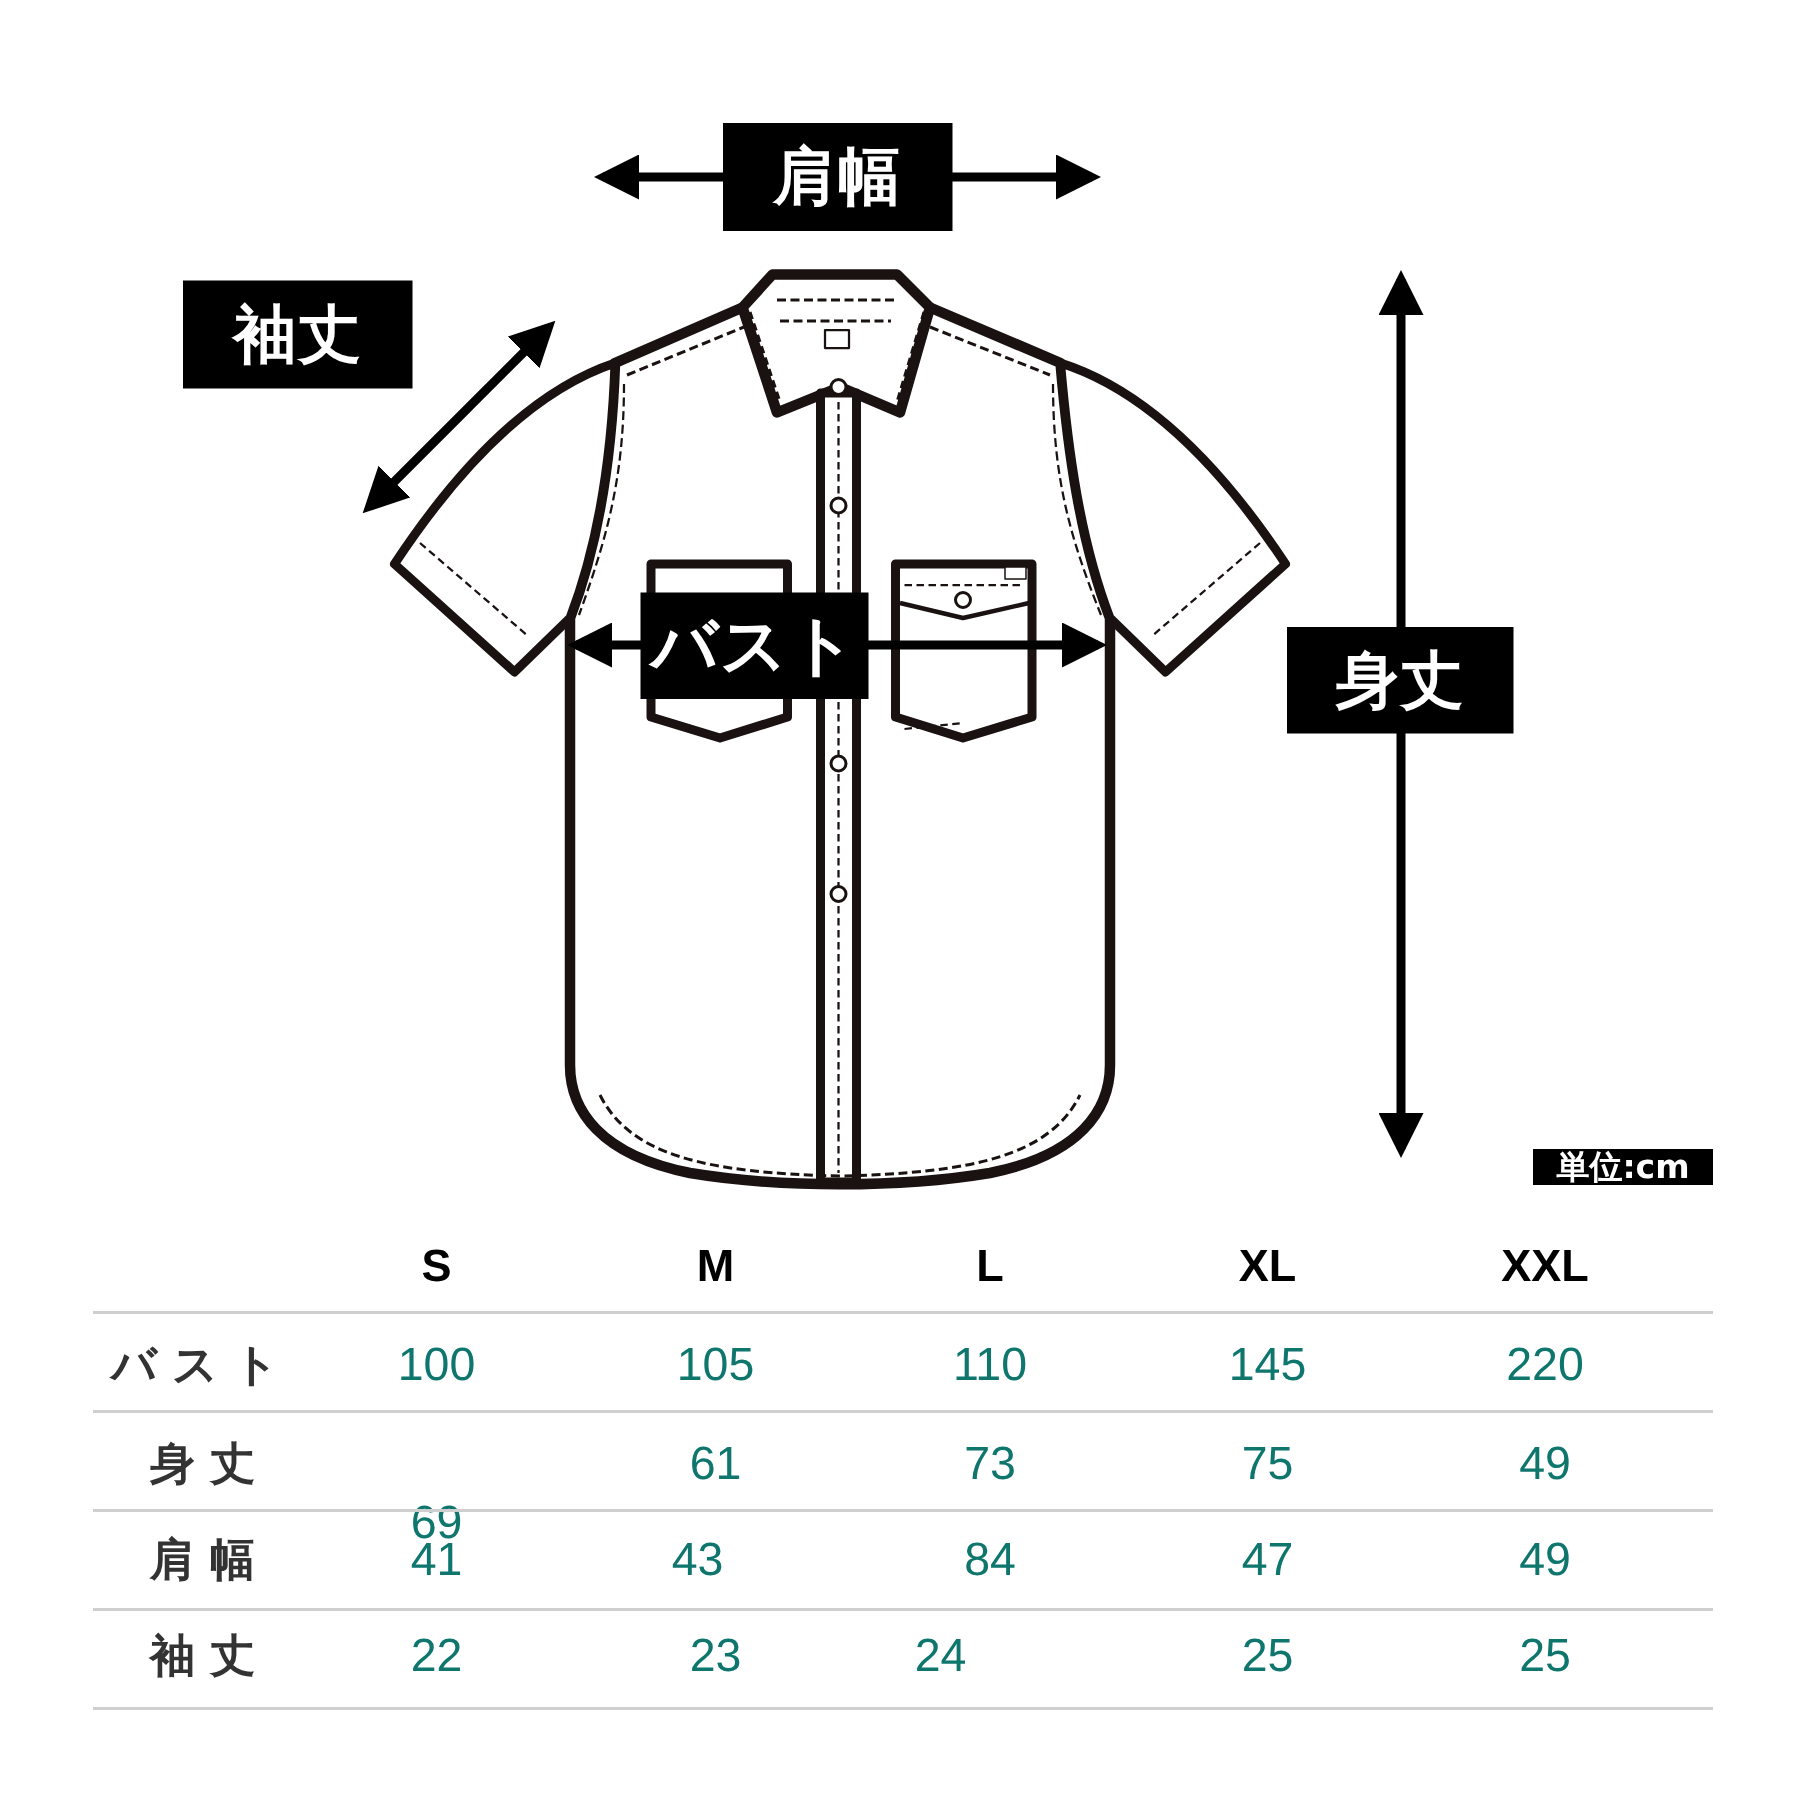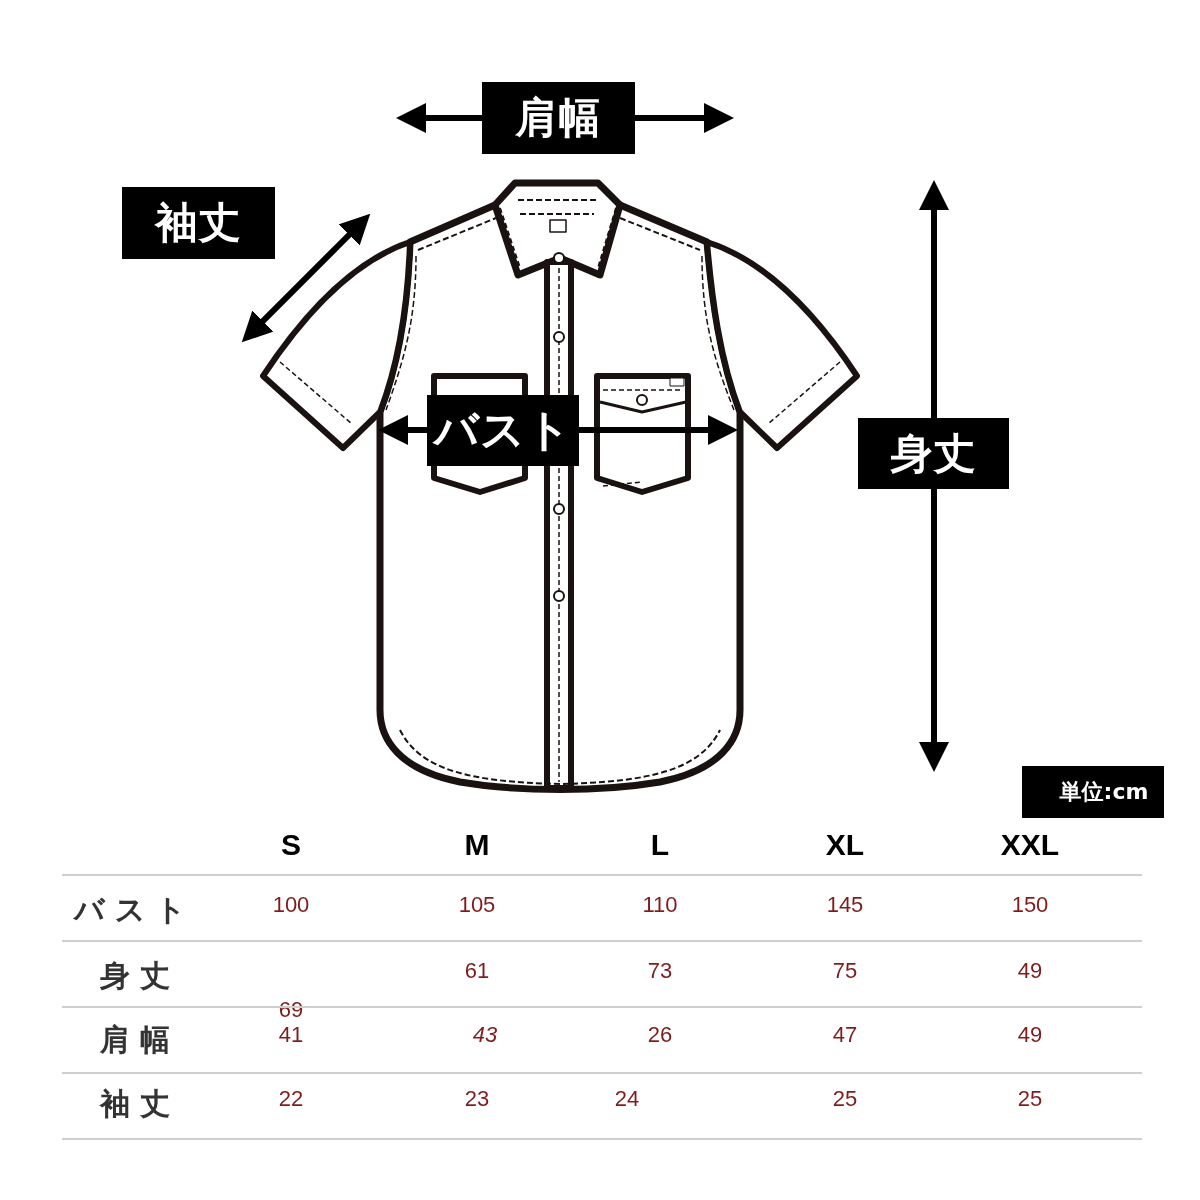--- a/index.html
+++ b/index.html
@@ -2,27 +2,27 @@
 <html><head>
   <meta charset="utf-8">
   <style>
     html, body { margin: 0; padding: 0; background: #ffffff; }
     body { width: 1200px; height: 1200px; position: relative; overflow: hidden;
            font-family: "DejaVu Sans", "Liberation Sans", sans-serif; }
     .label-box { position: absolute; background: #000; color: #fff; display: flex;
                  align-items: center; justify-content: center; font-weight: bold;
                  font-family: "DejaVu Sans", sans-serif; letter-spacing: 1px; }
     #diagram { position: absolute; left: 0; top: 0; width: 1200px; height: 820px; }
-    .unit-box { position: absolute; left: 1022px; top: 766px; width: 120px; height: 52px;
+    .unit-box { position: absolute; left: 1022px; top: 766px; width: 120px; height: 24px;
                 background: #000; color: #fff; font-size: 22px; font-weight: bold;
                 display: flex; align-items: center; justify-content: center;
-                font-family: "DejaVu Sans", sans-serif; padding-left: 22px; }
+                font-family: "DejaVu Sans", sans-serif; }
     .rule { position: absolute; left: 62px; width: 1080px; height: 2px; background: #cfcfcf; }
     .cell { position: absolute; width: 160px; text-align: center; transform: translateX(-50%);
-            font-family: "Liberation Sans", sans-serif; color: #7f1d1d; font-size: 22px; }
+            font-family: "Liberation Sans", sans-serif; color: #0f766e; font-size: 31px; }
     .hdr { font-weight: bold; font-size: 30px; color: #000; }
     .rowlabel { position: absolute; width: 150px; text-align: center; transform: translateX(-50%);
                 font-family: "DejaVu Sans", sans-serif; font-weight: bold; color: #333;
                 font-size: 30px; letter-spacing: 10px; }
   </style>
 </head>
 <body>
 
 <svg id="diagram" viewBox="0 0 1200 820" xmlns="http://www.w3.org/2000/svg">
   <defs>
@@ -97,41 +97,41 @@
   <div class="cell hdr" style="left:1030px; top:828px;">XXL</div>
 
   <div class="rule" style="top:874px;"></div>
 
   <div>
     <div class="rowlabel" style="left:135px; top:890px;">バスト</div>
     <div class="cell" style="left:291px; top:892px;">100</div>
     <div class="cell" style="left:477px; top:892px;">105</div>
     <div class="cell" style="left:660px; top:892px;">110</div>
     <div class="cell" style="left:845px; top:892px;">145</div>
-    <div class="cell" style="left:1030px; top:892px;">150</div>
+    <div class="cell" style="left:1030px; top:892px;">220</div>
   </div>
 
   <div class="rule" style="top:940px;"></div>
 
   <div>
     <div class="rowlabel" style="left:140px; top:956px;">身丈</div>
     <div class="cell" style="left:291px; top:997px;">69</div>
     <div class="cell" style="left:477px; top:958px;">61</div>
     <div class="cell" style="left:660px; top:958px;">73</div>
     <div class="cell" style="left:845px; top:958px;">75</div>
     <div class="cell" style="left:1030px; top:958px;">49</div>
   </div>
 
   <div class="rule" style="top:1006px;"></div>
 
   <div>
     <div class="rowlabel" style="left:140px; top:1020px;">肩幅</div>
     <div class="cell" style="left:291px; top:1022px;">41</div>
-    <div class="cell" style="left:485px; top:1022px;font-style:italic;">43</div>
-    <div class="cell" style="left:660px; top:1022px;">26</div>
+    <div class="cell" style="left:465px; top:1022px;">43</div>
+    <div class="cell" style="left:660px; top:1022px;">84</div>
     <div class="cell" style="left:845px; top:1022px;">47</div>
     <div class="cell" style="left:1030px; top:1022px;">49</div>
   </div>
 
   <div class="rule" style="top:1072px;"></div>
 
   <div>
     <div class="rowlabel" style="left:140px; top:1084px;">袖丈</div>
     <div class="cell" style="left:291px; top:1086px;">22</div>
     <div class="cell" style="left:477px; top:1086px;">23</div>

